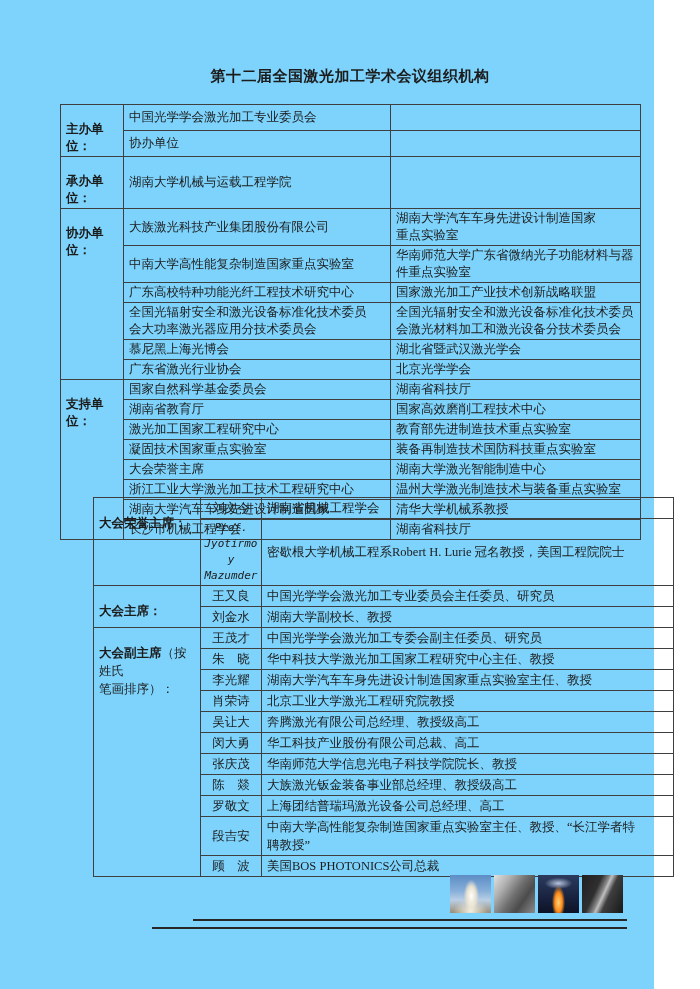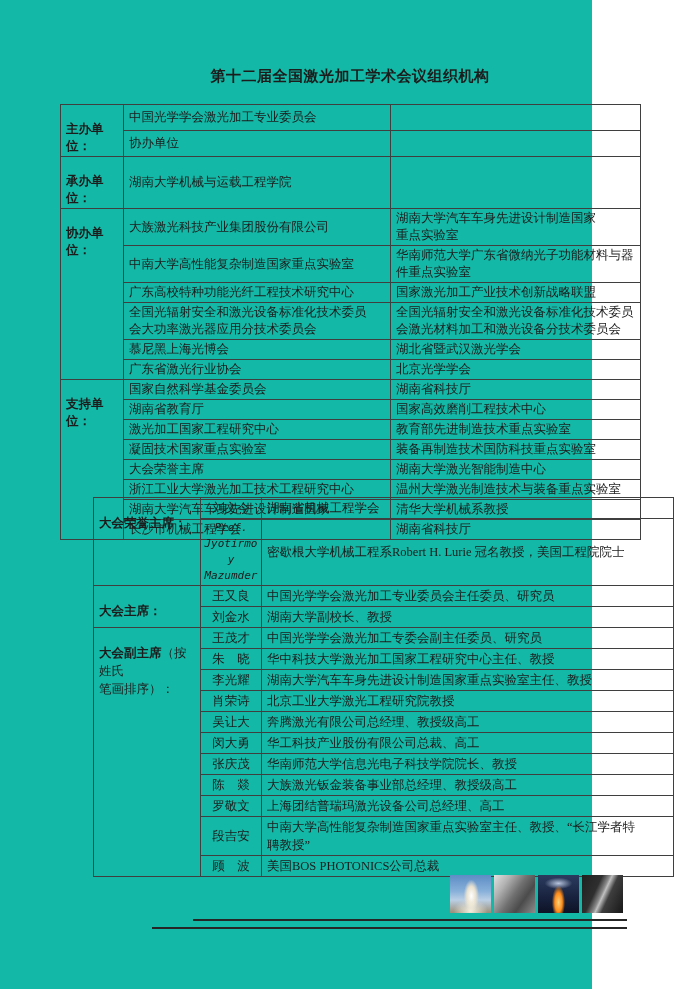--- a/index.html
+++ b/index.html
@@ -1,21 +1,21 @@
 <!DOCTYPE html>
 <html><head>
 <meta charset="utf-8">
 <style>
   html,body{margin:0;padding:0;background:#ffffff;}
   body{
     width:700px;height:989px;position:relative;overflow:hidden;
     font-family:"Liberation Serif","DejaVu Serif",serif;
     color:#1c1c1c;
   }
-  .page{position:absolute;left:0;top:0;width:592px;height:989px;background:#14b8a6;}
+  .page{position:absolute;left:0;top:0;width:654px;height:989px;background:#7dd3fc;}
 
   .title{
     position:absolute;top:67px;left:0;width:700px;margin:0;
     text-align:center;font-size:15px;font-weight:bold;letter-spacing:0.5px;
     font-family:"Liberation Sans","DejaVu Sans",sans-serif;
   }
 
   table{border-collapse:collapse;position:absolute;left:60px;table-layout:fixed;}
   #table1{top:104px;width:580px;}
   #table2{top:497px;width:580px;margin-left:33px;}

